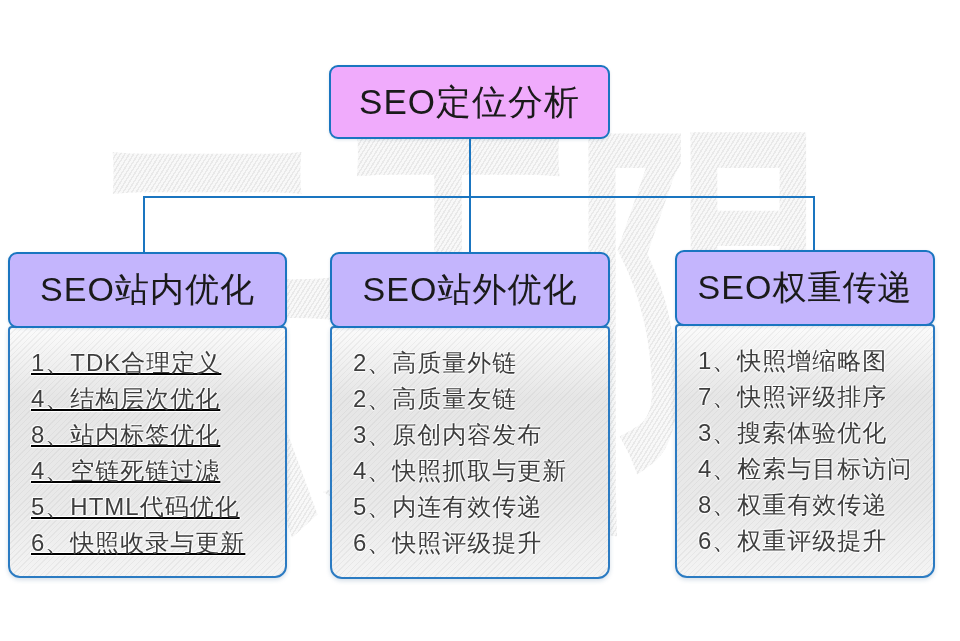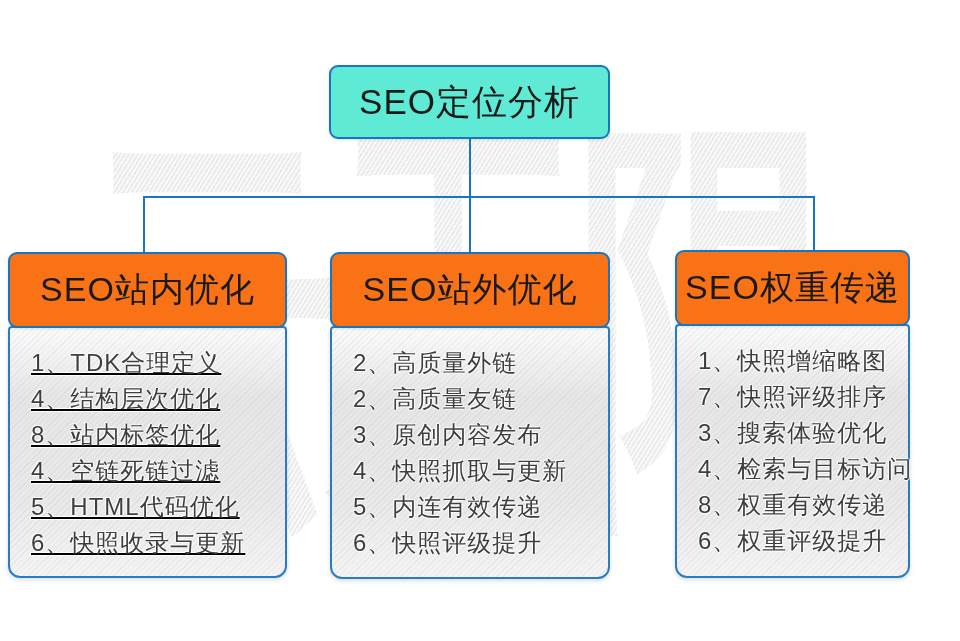--- a/index.html
+++ b/index.html
@@ -46,21 +46,21 @@
   .line.h { height: 2px; }
 
   
   .root-box {
     position: absolute;
     left: 329px;
     top: 65px;
     width: 281px;
     height: 74px;
     box-sizing: border-box;
-    background: #5eead4;
+    background: #f0abfc;
     border: 2px solid #1a75c0;
     border-radius: 9px;
     display: flex;
     align-items: center;
     justify-content: center;
     z-index: 2;
     box-shadow: 0 1px 3px rgba(70,110,150,0.18);
   }
   .root-box .node-title {
     font-size: 35px;
@@ -71,21 +71,21 @@
   
   .column {
     position: absolute;
     width: 280px;
     z-index: 2;
   }
   .col-header {
     position: relative;
     box-sizing: border-box;
     height: 76px;
-    background: #f97316;
+    background: #c4b5fd;
     border: 2px solid #1a75c0;
     border-radius: 9px;
     display: flex;
     align-items: center;
     justify-content: center;
     z-index: 3;
     box-shadow: 0 1px 3px rgba(70,110,150,0.18);
   }
   .col-header .node-title {
     font-size: 34px;
@@ -153,21 +153,21 @@
     <div class="col-panel" style="height:253px;">
       <div class="list-item">2、高质量外链</div>
       <div class="list-item">2、高质量友链</div>
       <div class="list-item">3、原创内容发布</div>
       <div class="list-item">4、快照抓取与更新</div>
       <div class="list-item">5、内连有效传递</div>
       <div class="list-item">6、快照评级提升</div>
     </div>
   </div>
 
-  <div class="column" style="left:675px; top:250px; width:235px;">
+  <div class="column" style="left:675px; top:250px; width:260px;">
     <div class="col-header">
       <span class="node-title">SEO权重传递</span>
     </div>
     <div class="col-panel" style="height:254px;">
       <div class="list-item">1、快照增缩略图</div>
       <div class="list-item">7、快照评级排序</div>
       <div class="list-item">3、搜索体验优化</div>
       <div class="list-item">4、检索与目标访问</div>
       <div class="list-item">8、权重有效传递</div>
       <div class="list-item">6、权重评级提升</div>

